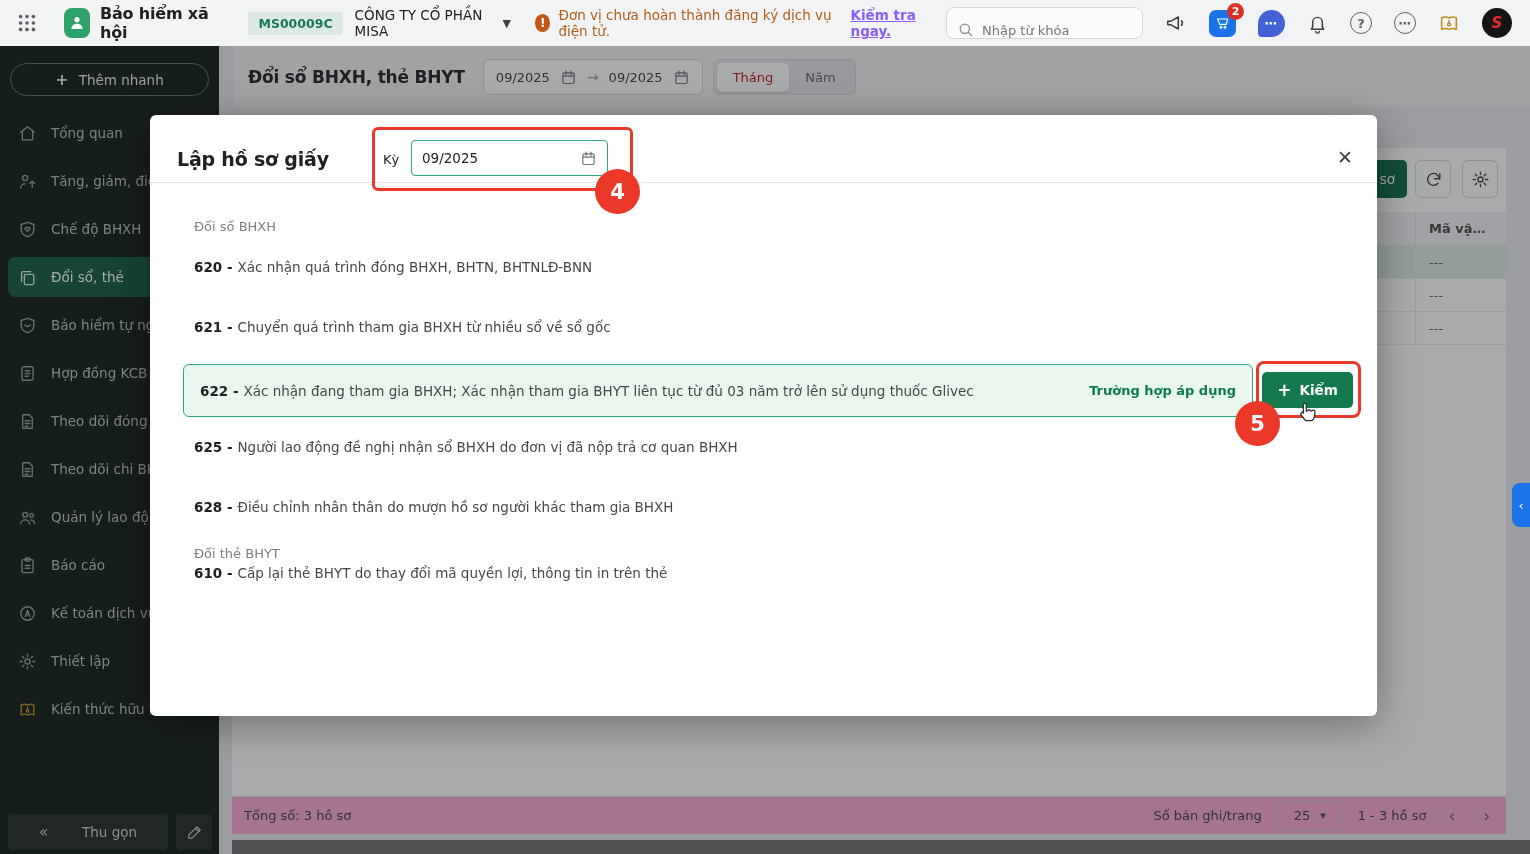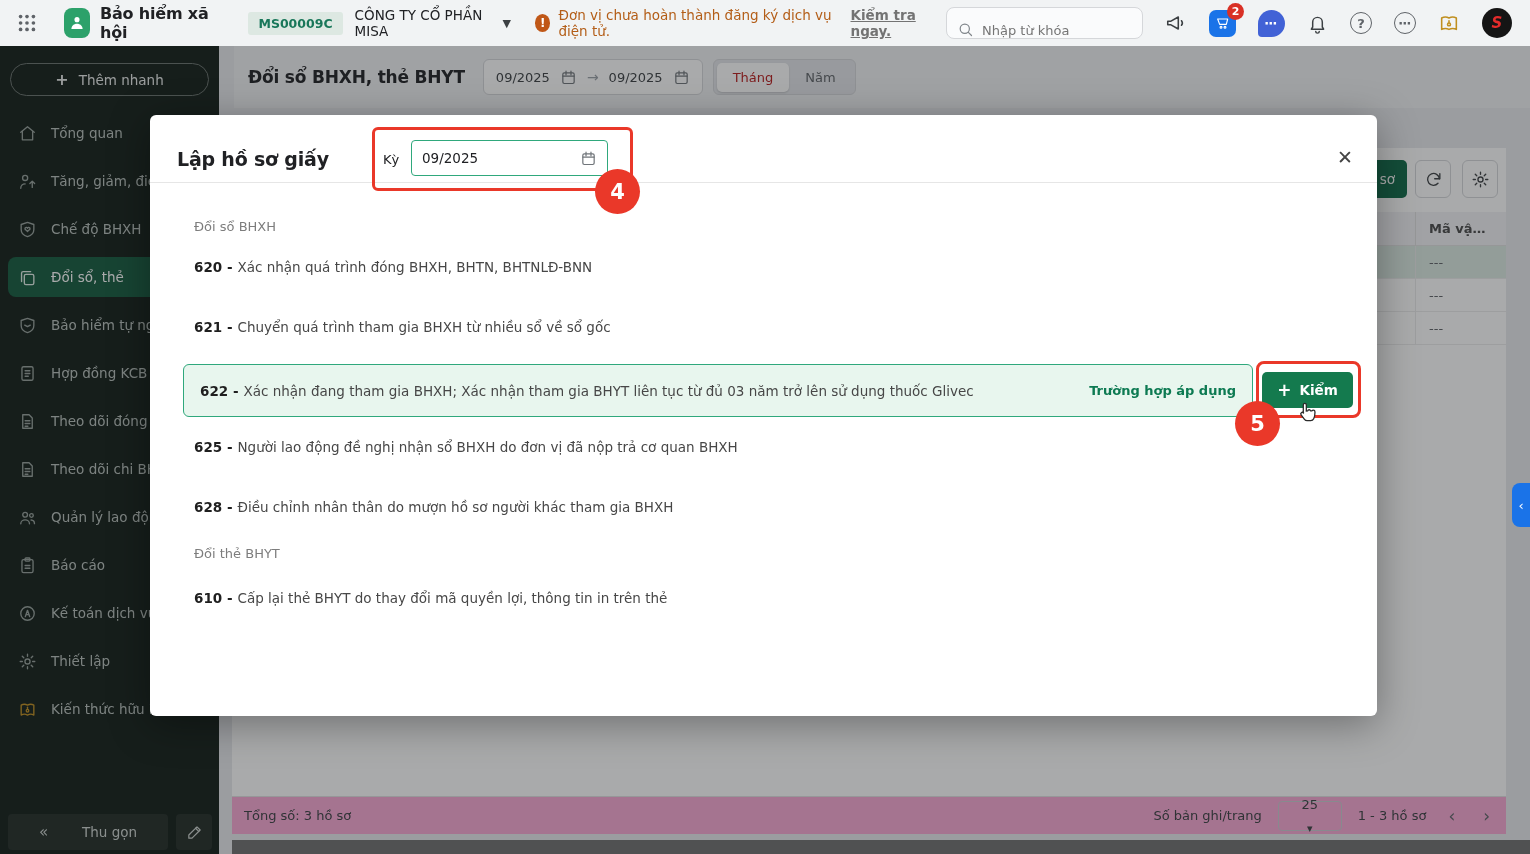--- a/index.html
+++ b/index.html
@@ -12,21 +12,21 @@
   .topbar { position:absolute; left:0; top:0; width:1530px; height:46px; background:#f1f3f4; display:flex; align-items:center; z-index:60; }
   .grid-dots { margin-left:16px; color:#5f6368; }
   .logo { width:30px; height:30px; border-radius:8px; background:#2ca16a; margin-left:26px; display:flex; align-items:center; justify-content:center; color:#fff; }
   .app-title { font-size:16px; font-weight:bold; margin-left:10px; letter-spacing:-.2px; }
   .org-badge { margin-left:26px; background:#dde8e2; color:#19775a; font-weight:bold; font-size:12.5px; padding:4px 10px; border-radius:3px; }
   .company { margin-left:12px; font-size:13.5px; font-weight:500; display:flex; align-items:center; gap:6px; cursor:pointer; }
   .chev-down { font-size:11px; color:#3c4043; }
   .warn { margin-left:24px; display:flex; align-items:center; gap:8px; }
   .warn-ico { width:18px; height:18px; border-radius:50%; background:#c05717; color:#fff; font-weight:bold; font-size:12px; display:flex; align-items:center; justify-content:center; }
   .warn-text { color:#b35d17; font-size:13.5px; }
-  .warn-link { color:#737373; font-weight:bold; text-decoration:underline; font-size:13.5px; cursor:pointer; }
+  .warn-link { color:#8b5cf6; font-weight:bold; text-decoration:underline; font-size:13.5px; cursor:pointer; }
   .search-box { margin-left:auto; width:204px; height:32px; background:#fafbfc; border:1px solid #d5d7da; border-radius:8px; display:flex; align-items:flex-end; padding:0 10px; color:#80868b; }
   .search-box input { border:none; outline:none; background:transparent; margin-left:8px; width:150px; font-size:13px; font-family:inherit; color:#202124; }
   .tb-icons { display:flex; align-items:center; gap:22px; margin-left:22px; margin-right:18px; color:#3c4043; }
   .tb-btn { position:relative; cursor:pointer; display:flex; align-items:center; justify-content:center; }
   .cart-btn { width:27px; height:27px; background:#1a73e8; border-radius:7px; color:#fff; }
   .badge { position:absolute; top:-7px; right:-8px; min-width:17px; height:17px; background:#d93025; color:#fff; border-radius:9px; font-size:11px; font-weight:bold; display:flex; align-items:center; justify-content:center; padding:0 4px; }
   .chat-btn { width:27px; height:27px; background:#4262d6; border-radius:50% 50% 50% 4px; color:#fff; font-size:13px; letter-spacing:1px; font-weight:bold; }
   .circle-ico { width:22px; height:22px; border:1.7px solid #5f6368; border-radius:50%; display:flex; align-items:center; justify-content:center; font-size:13px; font-weight:bold; color:#5f6368; }
   .gold { color:#c08f1f; }
   .avatar { width:30px; height:30px; border-radius:50%; background:#151515; color:#e52b2b; font-weight:bold; font-style:italic; font-size:15px; display:flex; align-items:center; justify-content:center; }
@@ -61,21 +61,21 @@
   .btn-create { position:absolute; left:1058px; top:12px; width:117px; height:38px; background:#0d6a47; border-radius:5px; color:#fff; font-size:13.5px; text-align:right; line-height:38px; padding-right:12px; cursor:pointer; }
   .tool-btn { position:absolute; top:12px; width:36px; height:38px; background:#fff; border:1px solid #d5d7da; border-radius:6px; display:flex; align-items:center; justify-content:center; color:#3c4043; cursor:pointer; }
   .thead { position:absolute; left:0; top:64px; width:1274px; height:34px; background:#f2f3f5; border-bottom:1px solid #e0e0e0; }
   .thead .hcell { position:absolute; left:1183px; right:0; top:0; height:34px; border-left:1px solid #e0e0e0; line-height:34px; padding-left:13px; font-weight:bold; color:#4a4a4a; font-size:13px; }
   .trow { position:absolute; left:0; width:1274px; height:33px; border-bottom:1px solid #ececec; background:#fff; }
   .trow.sel { background:#dcebe3; }
   .trow .cell { position:absolute; left:1183px; right:0; top:0; height:33px; border-left:1px solid #ececec; line-height:33px; padding-left:13px; color:#5f6368; }
   .foot { position:absolute; left:0; bottom:0; width:1274px; height:38px; border-top:1px solid #e0e0e0; display:flex; align-items:center; background:#f9a8d4; }
   .total { margin-left:12px; color:#3c4043; }
   .foot-right { margin-left:auto; margin-right:10px; display:flex; align-items:center; gap:16px; color:#3c4043; }
-  .pp-select { width:64px; height:30px; border:1px solid #c9cbd0; border-radius:4px; display:flex; align-items:center; justify-content:center; gap:10px; cursor:pointer;flex-direction:column; }
+  .pp-select { width:64px; height:30px; border:1px solid #c9cbd0; border-radius:4px; display:flex; align-items:center; justify-content:center; gap:10px; cursor:pointer; }
   .pg-chev { font-size:17px; color:#5f6368; cursor:pointer; padding:0 6px; }
   .bottom-strip { position:absolute; left:13px; top:794px; width:1298px; height:14px; background:#707070; }
 
   
   .overlay { position:absolute; left:0; top:46px; width:1530px; height:808px; background:rgba(30,32,34,.38); z-index:100; }
   .expander { position:absolute; left:1512px; top:483px; width:18px; height:44px; background:#1a73e8; border-radius:8px 0 0 8px; z-index:150; color:#fff; display:flex; align-items:center; justify-content:center; font-size:13px; cursor:pointer; }
   .modal { position:absolute; left:150px; top:115px; width:1227px; height:601px; background:#fff; border-radius:6px; box-shadow:0 8px 40px rgba(0,0,0,.35); z-index:200; }
   .modal-header { position:relative; height:68px; border-bottom:1px solid #e6e6e6; }
   .modal-title { position:absolute; left:27px; top:33px; font-size:19px; font-weight:bold; letter-spacing:-.2px; }
   .ky-label { position:absolute; left:233px; top:37px; font-size:13px; color:#202124; }
@@ -435,21 +435,21 @@
 
   <div class="m-row" style="top:324px">
     <span class="code">625 -</span><span>Người lao động đề nghị nhận sổ BHXH do đơn vị đã nộp trả cơ quan BHXH</span>
   </div>
   <div class="m-row" style="top:384px">
     <span class="code">628 -</span><span>Điều chỉnh nhân thân do mượn hồ sơ người khác tham gia BHXH</span>
   </div>
 
   <div class="grp-label" style="top:431px">Đổi thẻ BHYT</div>
 
-  <div class="m-row" style="top:475px">
+  <div class="m-row" style="top:450px">
     <span class="code">610 -</span><span>Cấp lại thẻ BHYT do thay đổi mã quyền lợi, thông tin in trên thẻ</span>
   </div>
 </div>
 
 <div class="anno anno-rect" id="rect4"></div>
 <div class="anno anno-circle" id="circ4">4</div>
 <div class="anno anno-rect" id="rect5"></div>
 <div class="anno anno-circle" id="circ5">5</div>
 <div class="anno" id="cursor5">
   <svg width="26" height="26" viewBox="0 0 24 24">

